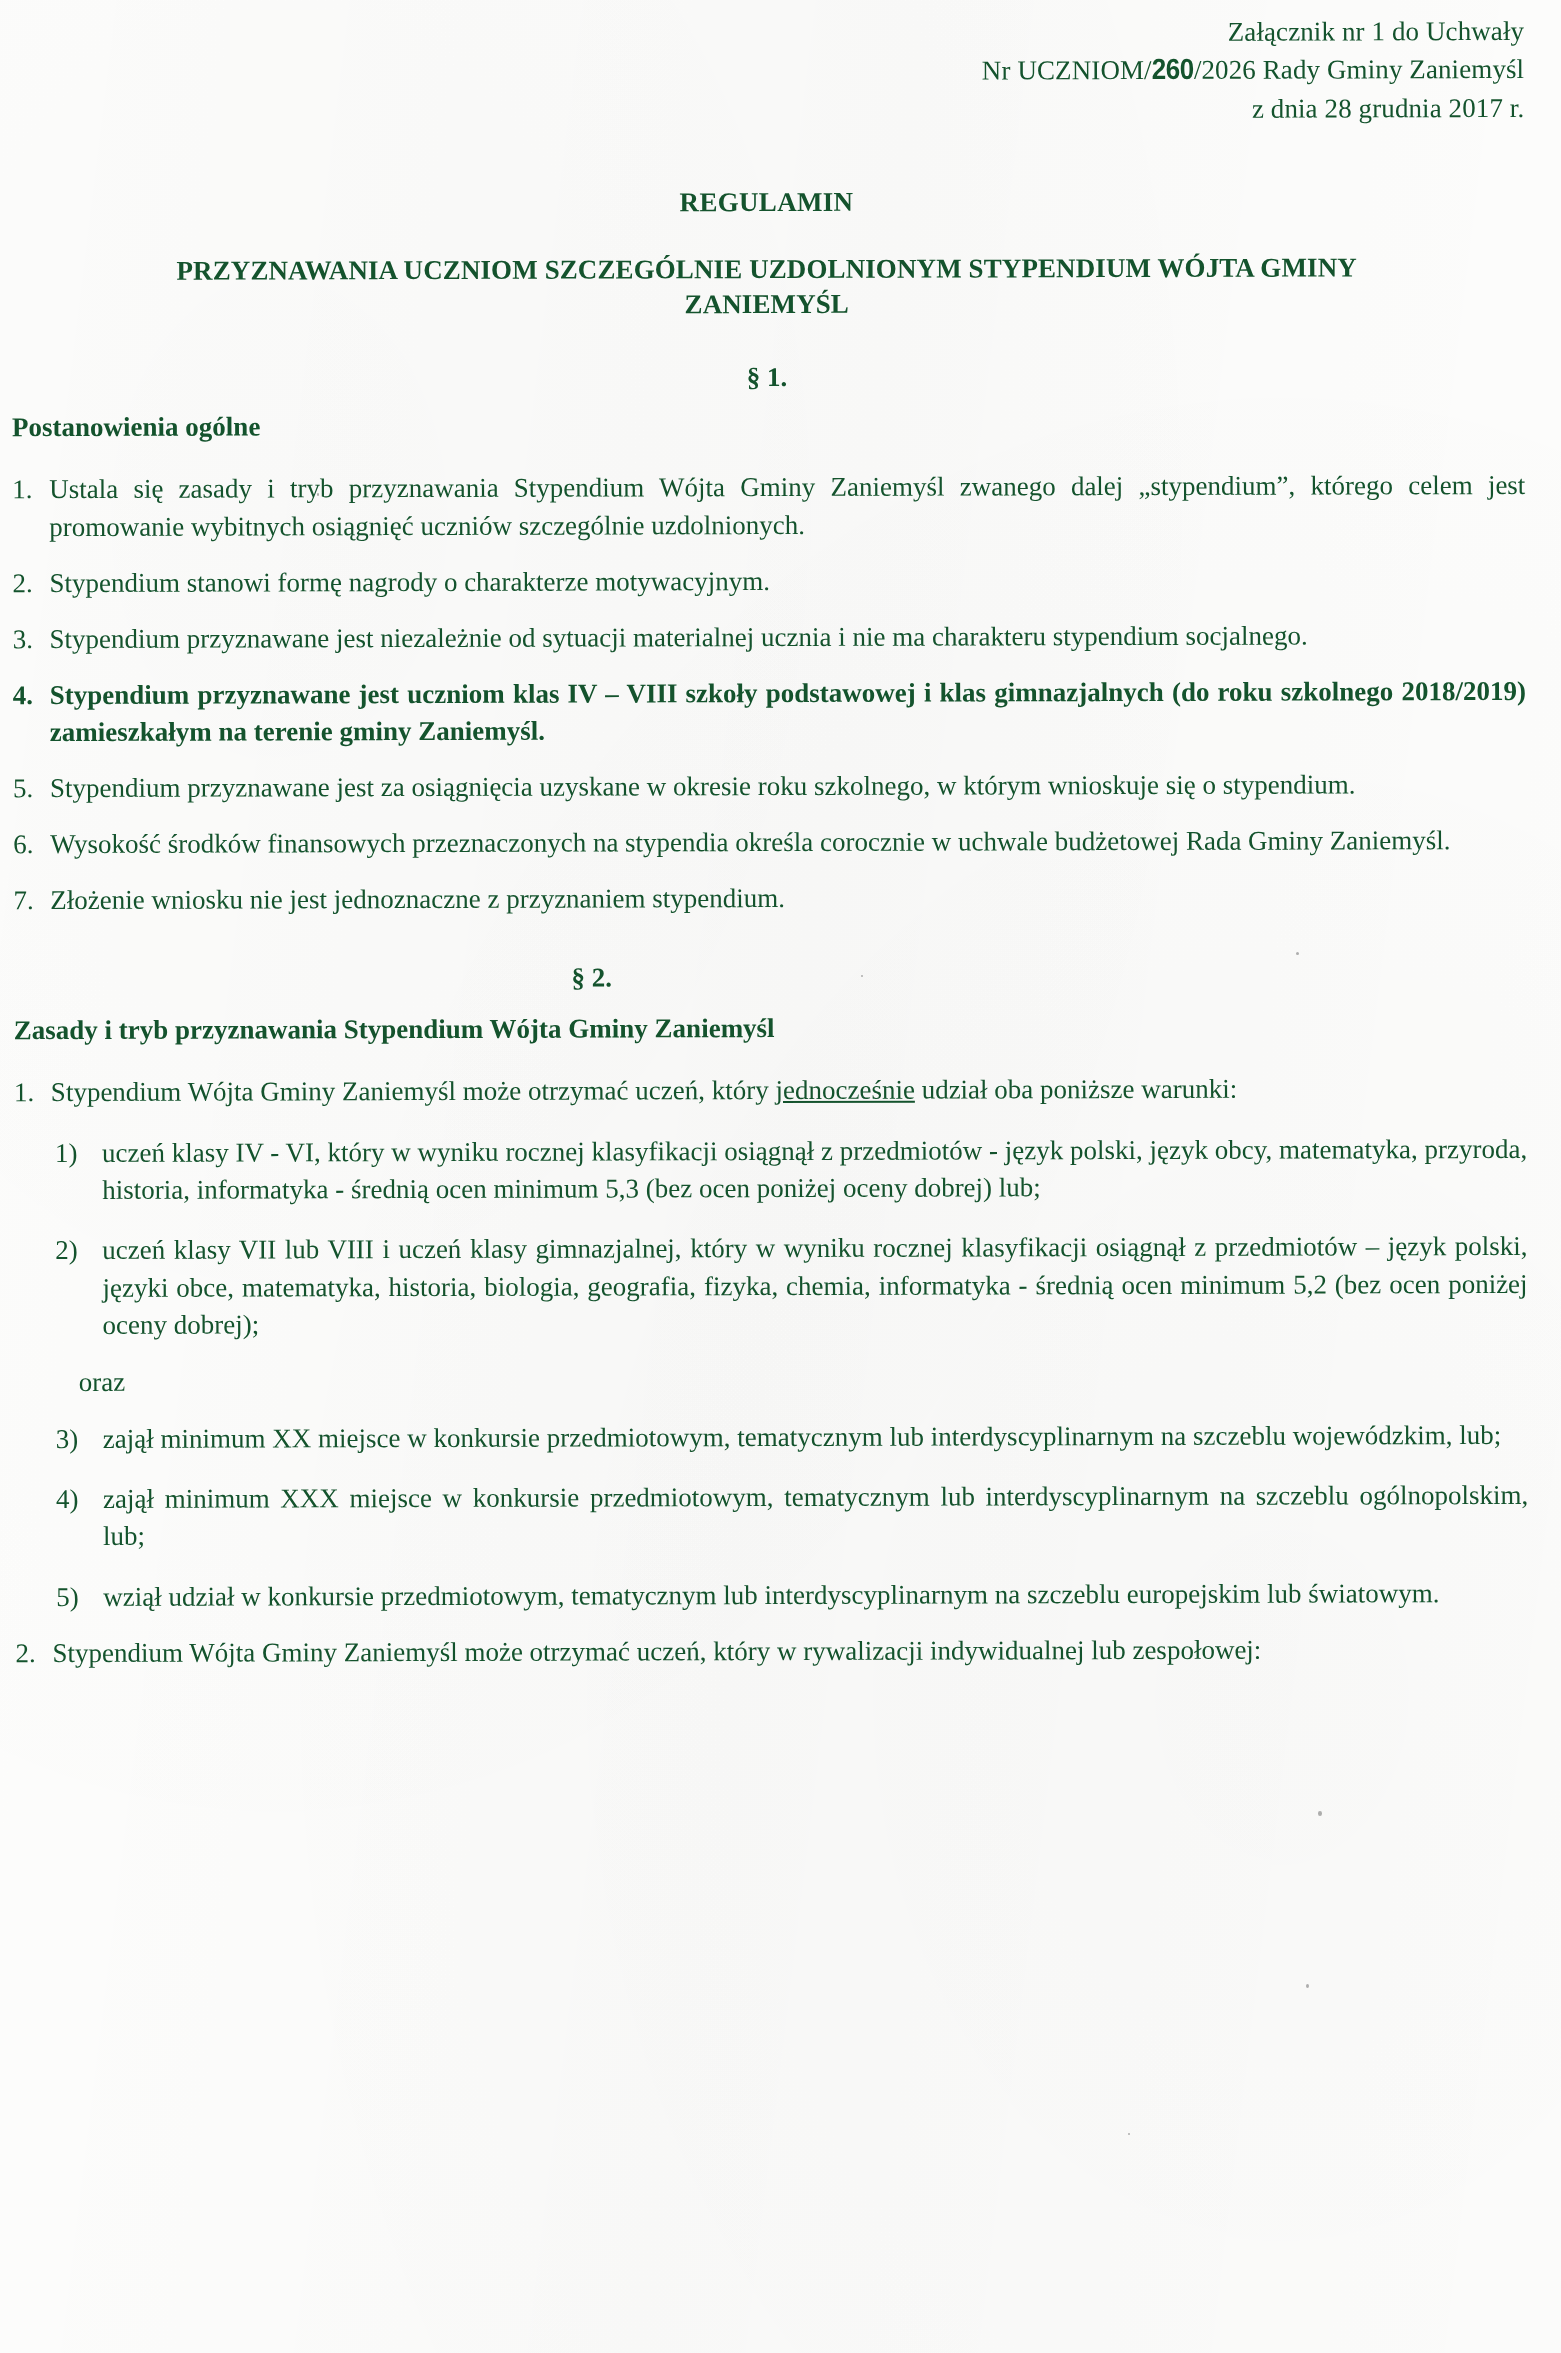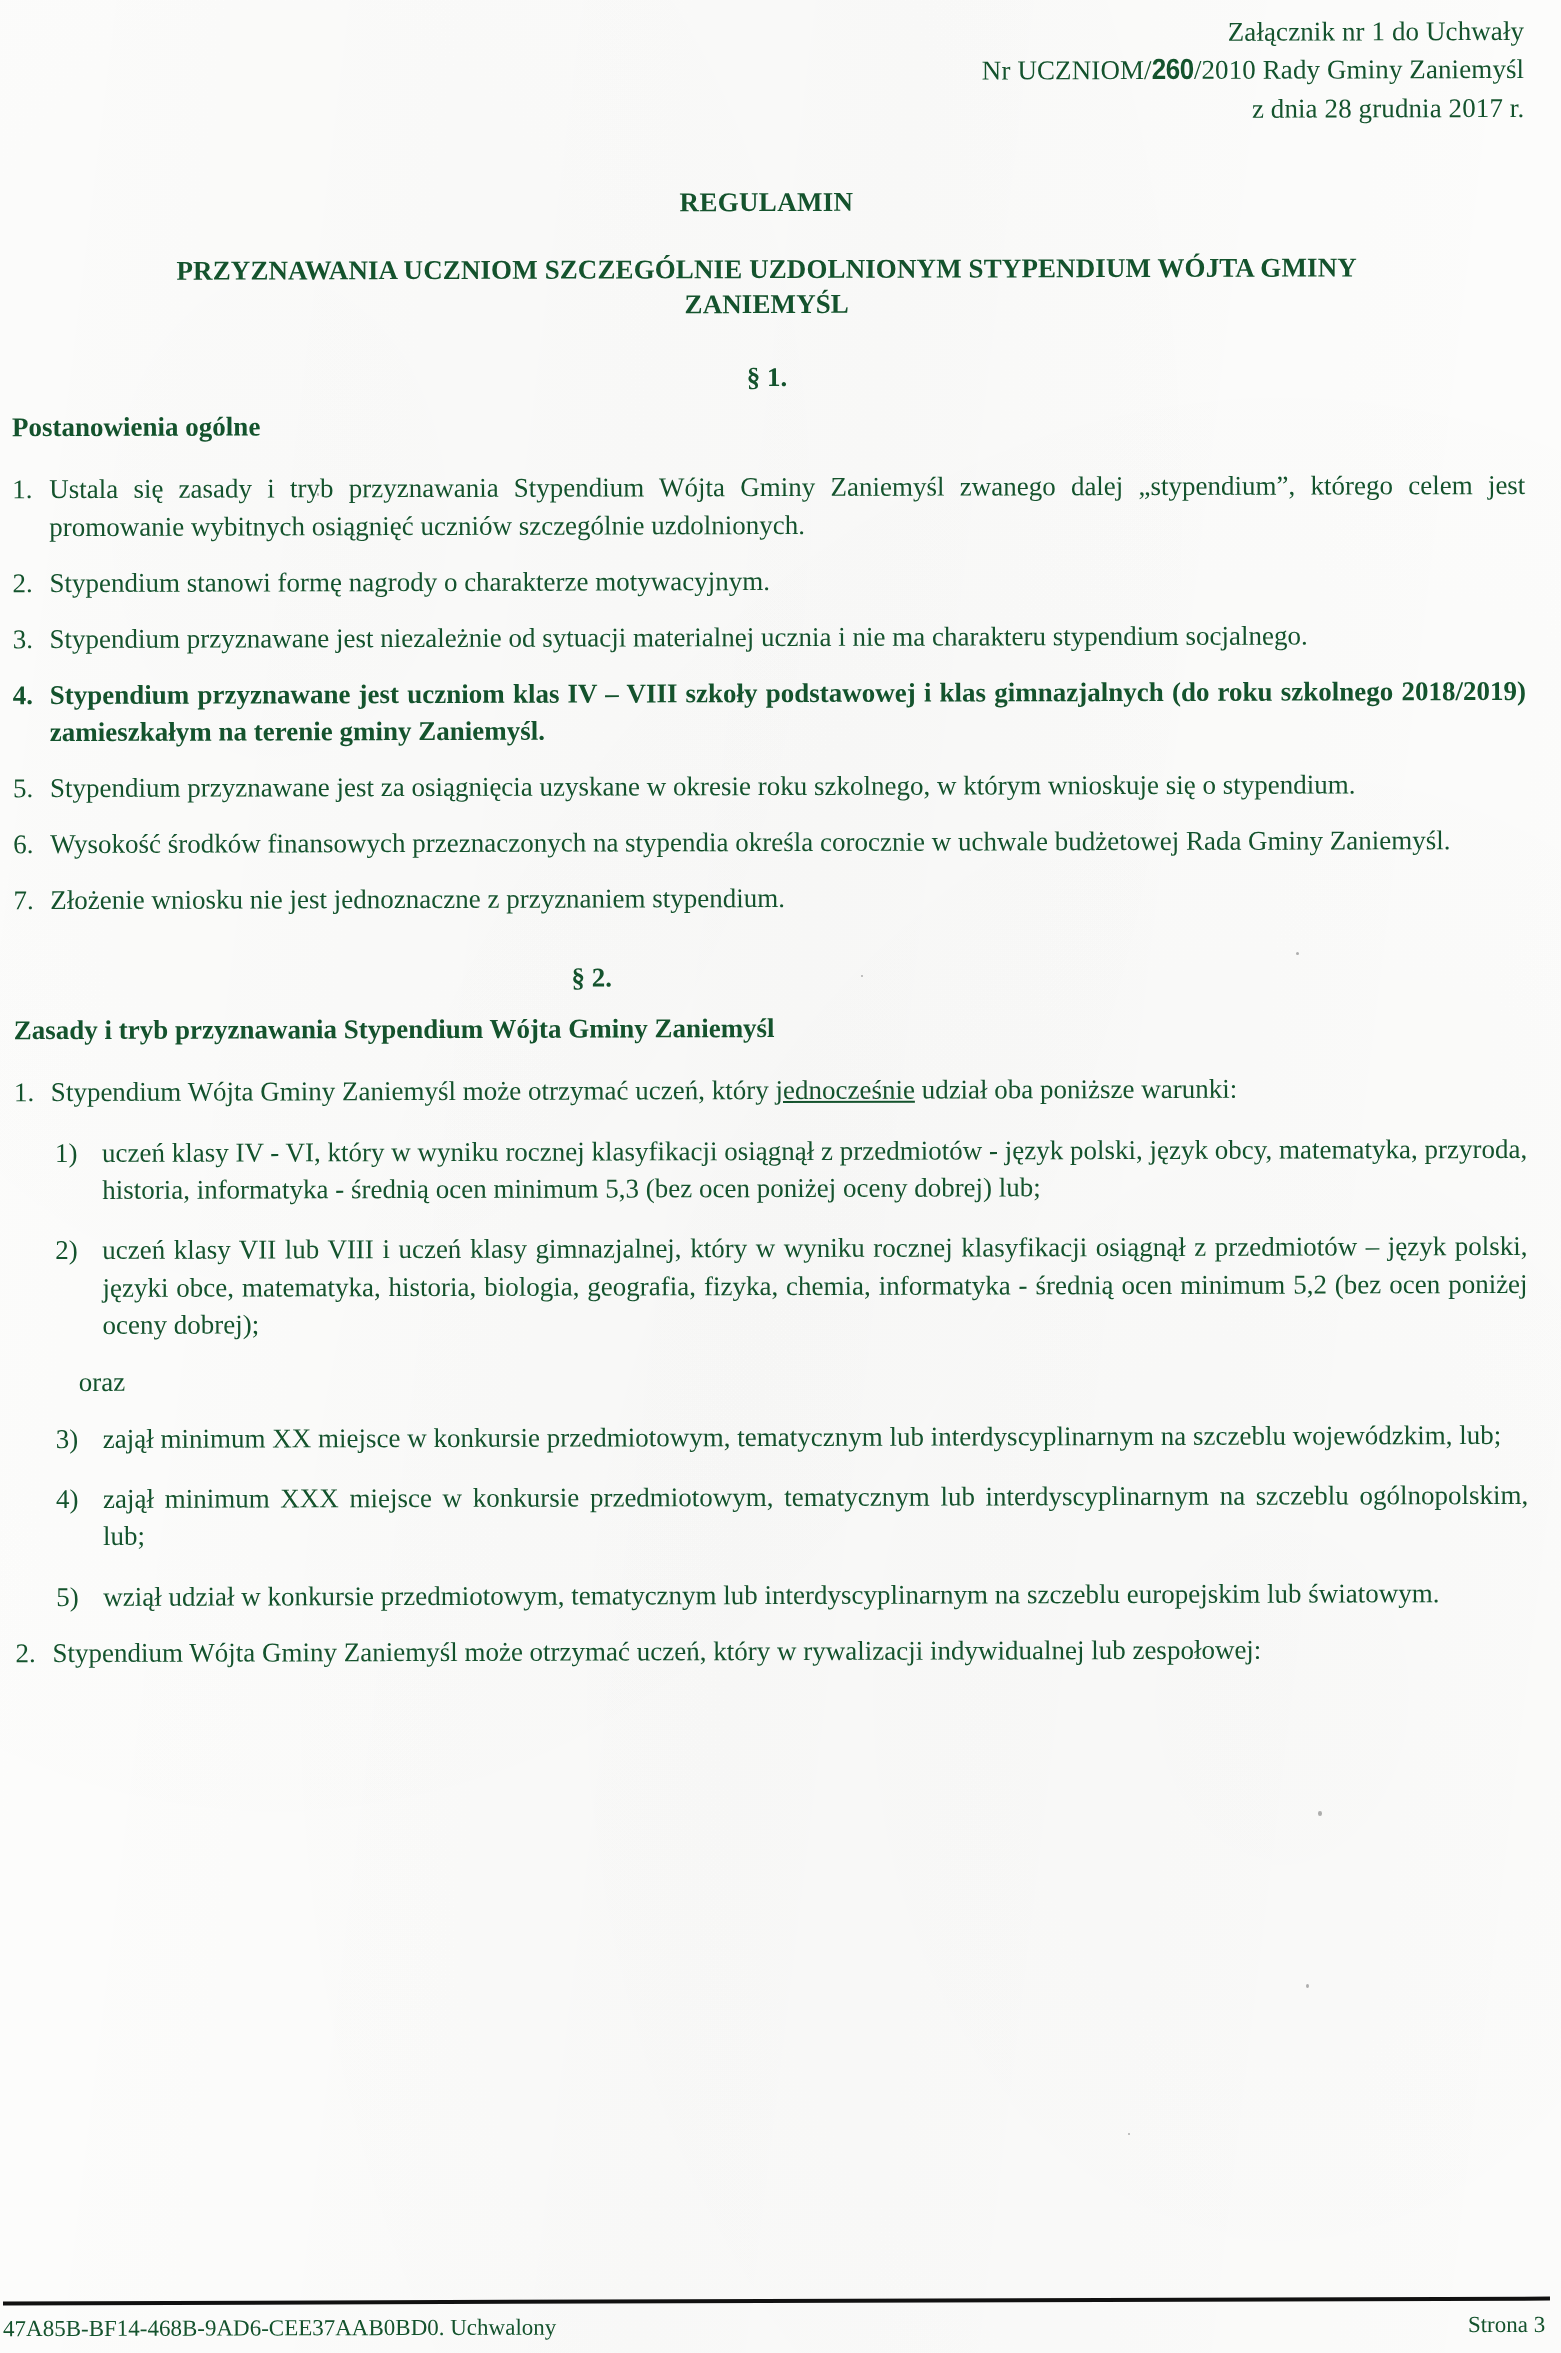--- a/index.html
+++ b/index.html
@@ -190,21 +190,21 @@
   <div class="speck" style="left:1318px; top:1811px; width:3.9px; height:4.7px;"></div>
   <div class="speck" style="left:1306px; top:1984px; width:3.1px; height:3.9px;"></div>
   <div class="speck" style="left:861px; top:975px; width:2.3px; height:2.3px;"></div>
   <div class="speck" style="left:317px; top:493px; width:2.3px; height:3.1px;"></div>
   <div class="speck" style="left:1128px; top:2133px; width:2.3px; height:2.3px;"></div>
 
   <div class="content">
 
     <div class="doc-header">
       <span class="hline">Załącznik nr 1 do Uchwały</span>
-      <span class="hline"><span>Nr UCZNIOM/</span><span class="stamp-number">260</span><span>/2010 Rady Gminy Zaniemyśl</span></span>
+      <span class="hline"><span>Nr UCZNIOM/</span><span class="stamp-number">260</span><span>/2026 Rady Gminy Zaniemyśl</span></span>
       <span class="hline">z dnia 28 grudnia 2017 r.</span>
     </div>
 
     <div class="title-main">REGULAMIN</div>
     <div class="title-sub">
       <span>PRZYZNAWANIA UCZNIOM SZCZEGÓLNIE UZDOLNIONYM STYPENDIUM WÓJTA GMINY</span><br>
       <span>ZANIEMYŚL</span>
     </div>
 
     <div class="section-mark">§ 1.</div>
@@ -281,22 +281,15 @@
 
     <ol class="lvl1">
       <li>
         <span class="mark">2.</span>
         <span>Stypendium Wójta Gminy Zaniemyśl może otrzymać uczeń, który w rywalizacji indywidualnej lub zespołowej:</span>
       </li>
     </ol>
 
   </div>
 
-  <div class="footer">
-    <div class="footer-rule"></div>
-    <div class="footer-row">
-      <span class="footer-id">47A85B-BF14-468B-9AD6-CEE37AAB0BD0. Uchwalony</span>
-      <span class="footer-page">Strona 3</span>
-    </div>
-  </div>
 
 </div>
 
 
 </body></html>

